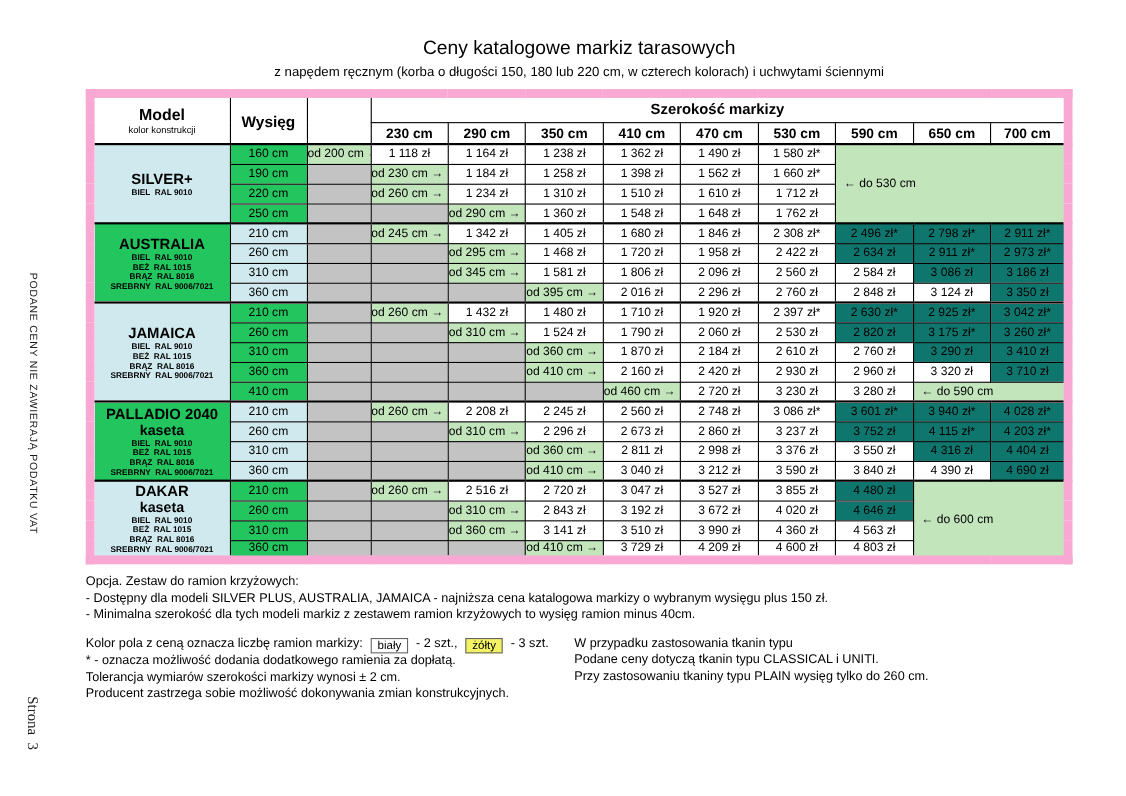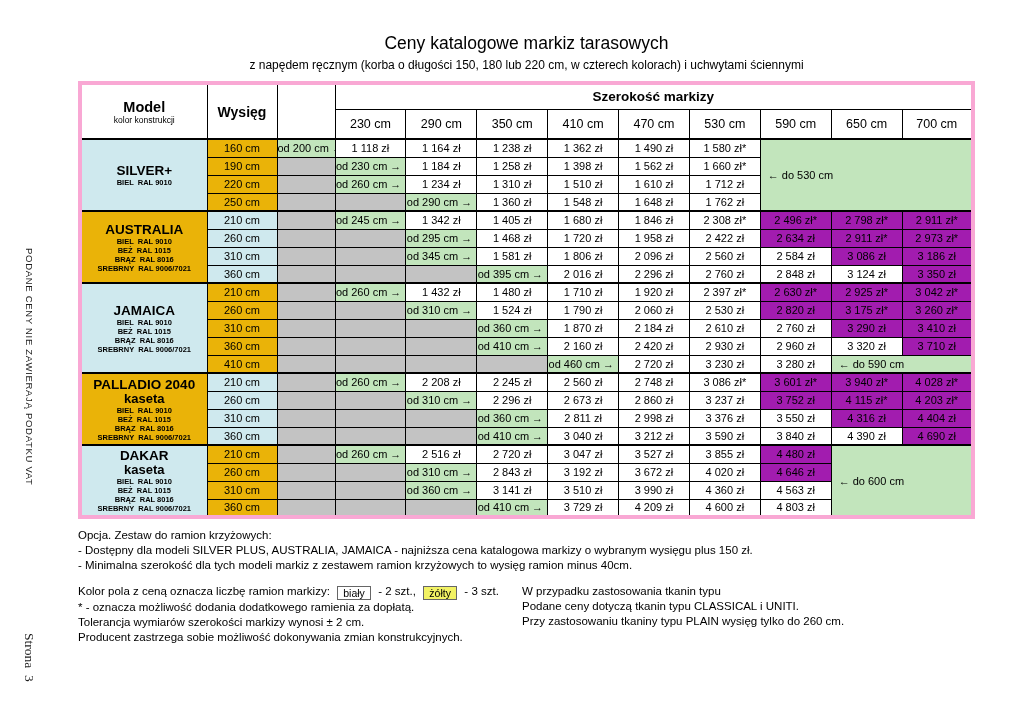--- a/index.html
+++ b/index.html
@@ -21,50 +21,50 @@
     font-family:"Liberation Serif", serif;
     font-size:13.5px; color:#1c1c1c; white-space:pre;
   }
   .main { position:absolute; left:78px; top:0; width:897px; }
   .title  { margin-top:33px; text-align:center; font-size:17.5px; line-height:20px; }
   .subtitle { margin-top:5px; text-align:center; font-size:12px; line-height:15px; }
 
   table.price {
     border-collapse:collapse; table-layout:fixed;
     width:897px; margin-top:8px;
-    border:4px solid #f9a8d4;
+    border:8px solid #f9a8d4;
   }
   .price th, .price td {
     border:1px solid #000;
     overflow:hidden; white-space:nowrap;
     vertical-align:middle;
   }
   th.model-h  { width:127px; }
   th.reach-h  { width:70px;  font-size:14px; }
   th.narrow-h { width:58px;  }
   th.group-h  { height:26px; font-size:13.5px; font-weight:bold; }
-  th.wh       { height:30px; font-size:12.5px; font-weight:normal; }
+  th.wh       { height:20px; font-size:12.5px; font-weight:bold; }
   .model-h .mh-title { font-size:14.5px; font-weight:bold; line-height:16px; }
   .model-h .mh-sub   { font-size:8.5px; font-weight:normal; line-height:10px; }
 
   .price tbody td { height:18px; font-size:11px; line-height:12px; }
   tr.block-start td { border-top:2px solid #000; }
 
   .model-cell { text-align:center;font-weight:bold; }
   .model-name    { font-size:13.5px; line-height:15px; }
   .model-subname { font-size:13px;   line-height:14px; }
   .model-color   { font-size:7.5px;  line-height:9px; white-space:pre; }
 
   .reach-cell { text-align:center; font-size:12.5px; }
 
-  .bg-orange { background:#eab308; }
+  .bg-orange { background:#22c55e; }
   .bg-blue   { background:#CFE9EE; }
   .bg-gray   { background:#C3C3C3; }
   .bg-green  { background:#C2E5BC; }
-  .bg-yellow { background:#a21caf; }
+  .bg-yellow { background:#0f766e; }
   .bg-white  { background:#ffffff; }
 
   .od-cell    { font-size:8px;  text-align:right; padding-right:4px; }
   .note-cell  { font-size:11px; text-align:left;  padding-left:7px; }
   .price-cell { text-align:center; }
 
   .footer { margin-top:9px; font-size:11.5px; line-height:15px; }
   .legend-row { display:flex; margin-top:11px; font-size:11.5px; line-height:15px; }
   .legend-left { width:444px; }
   .legend-right { flex:1; }

